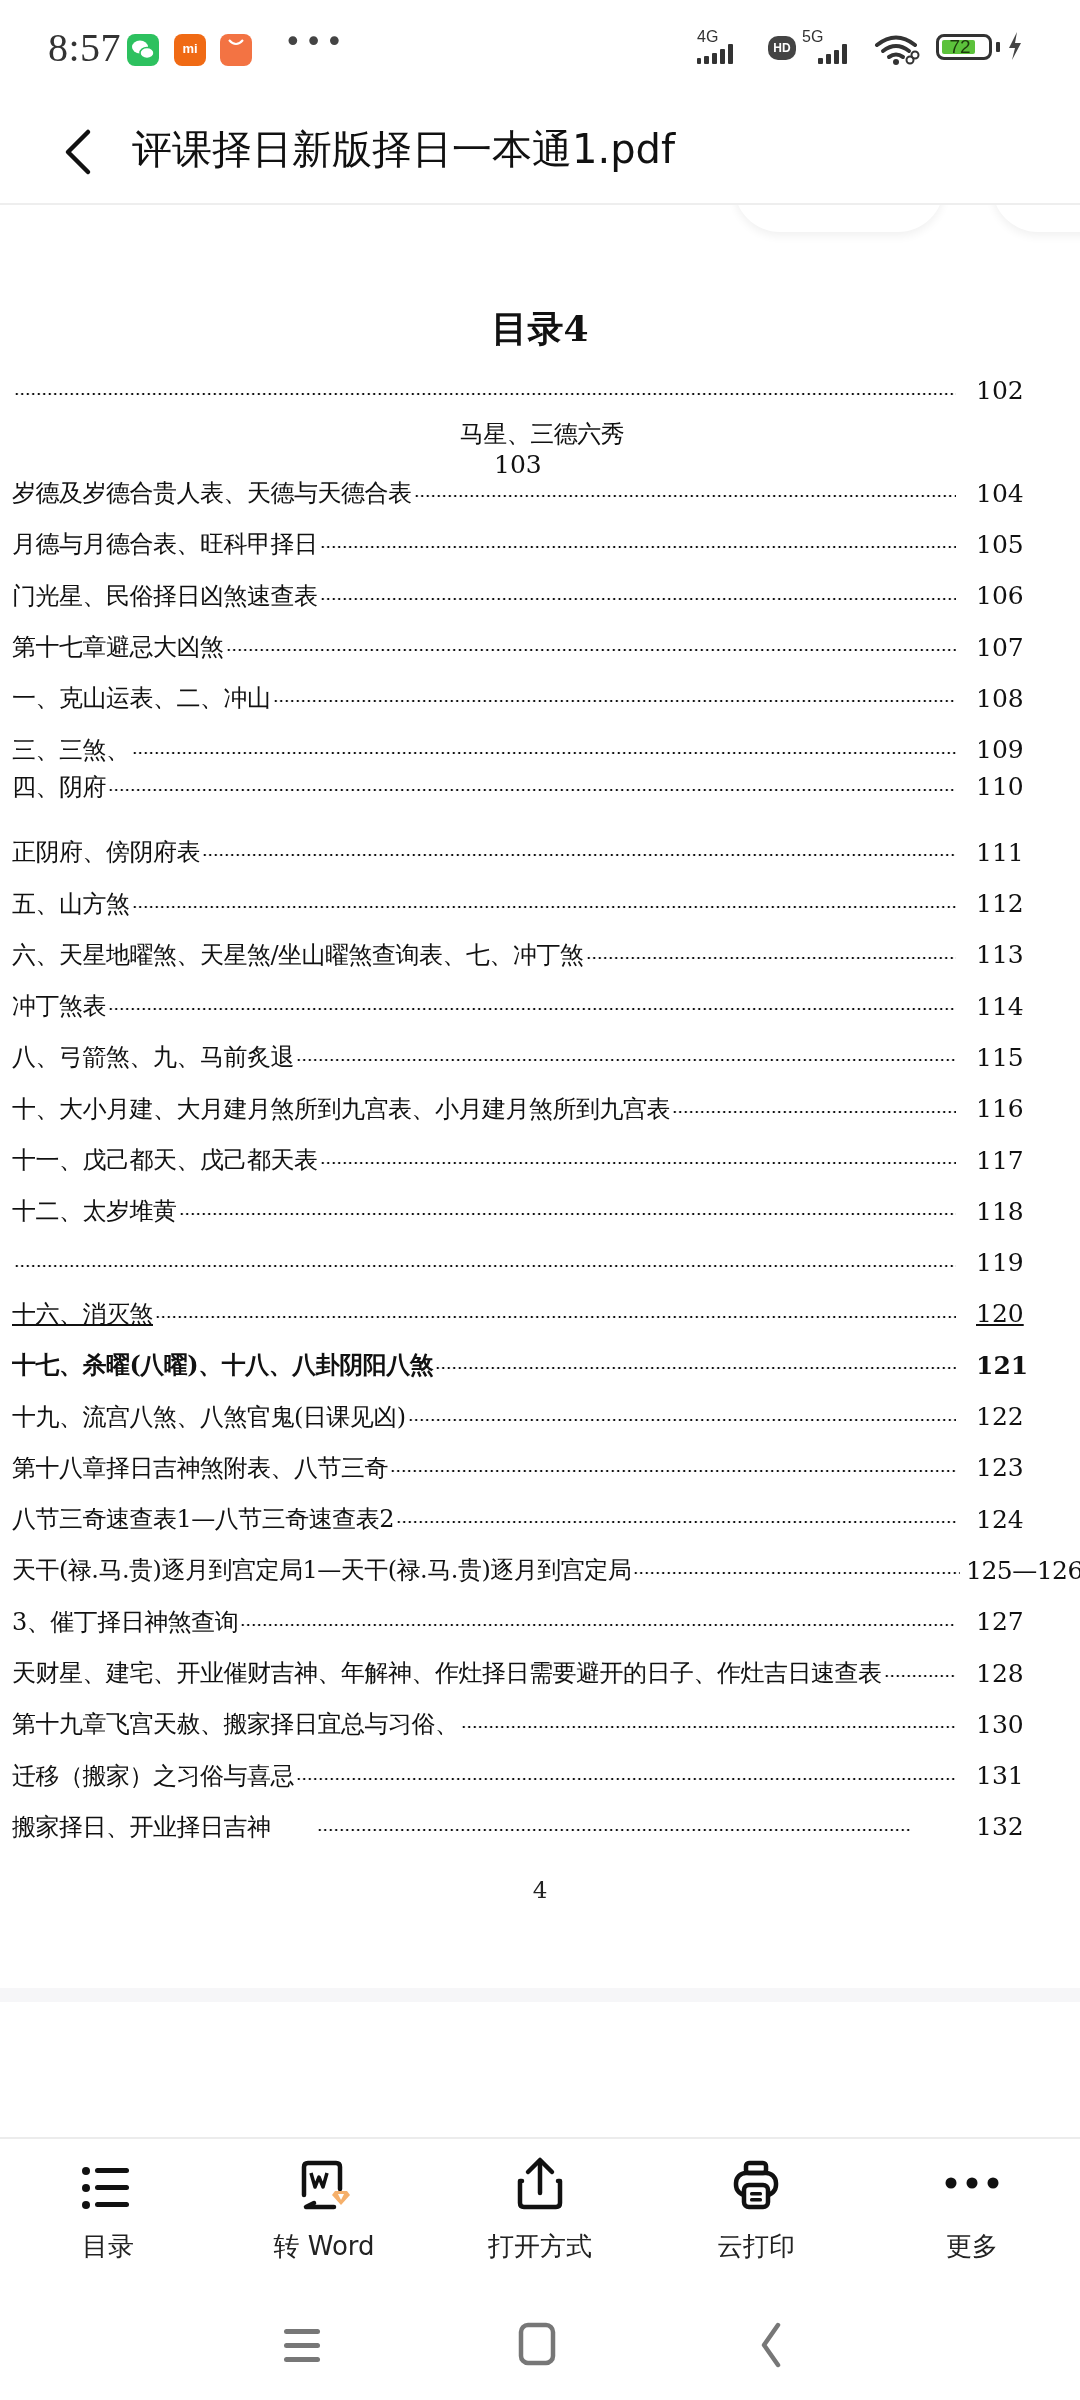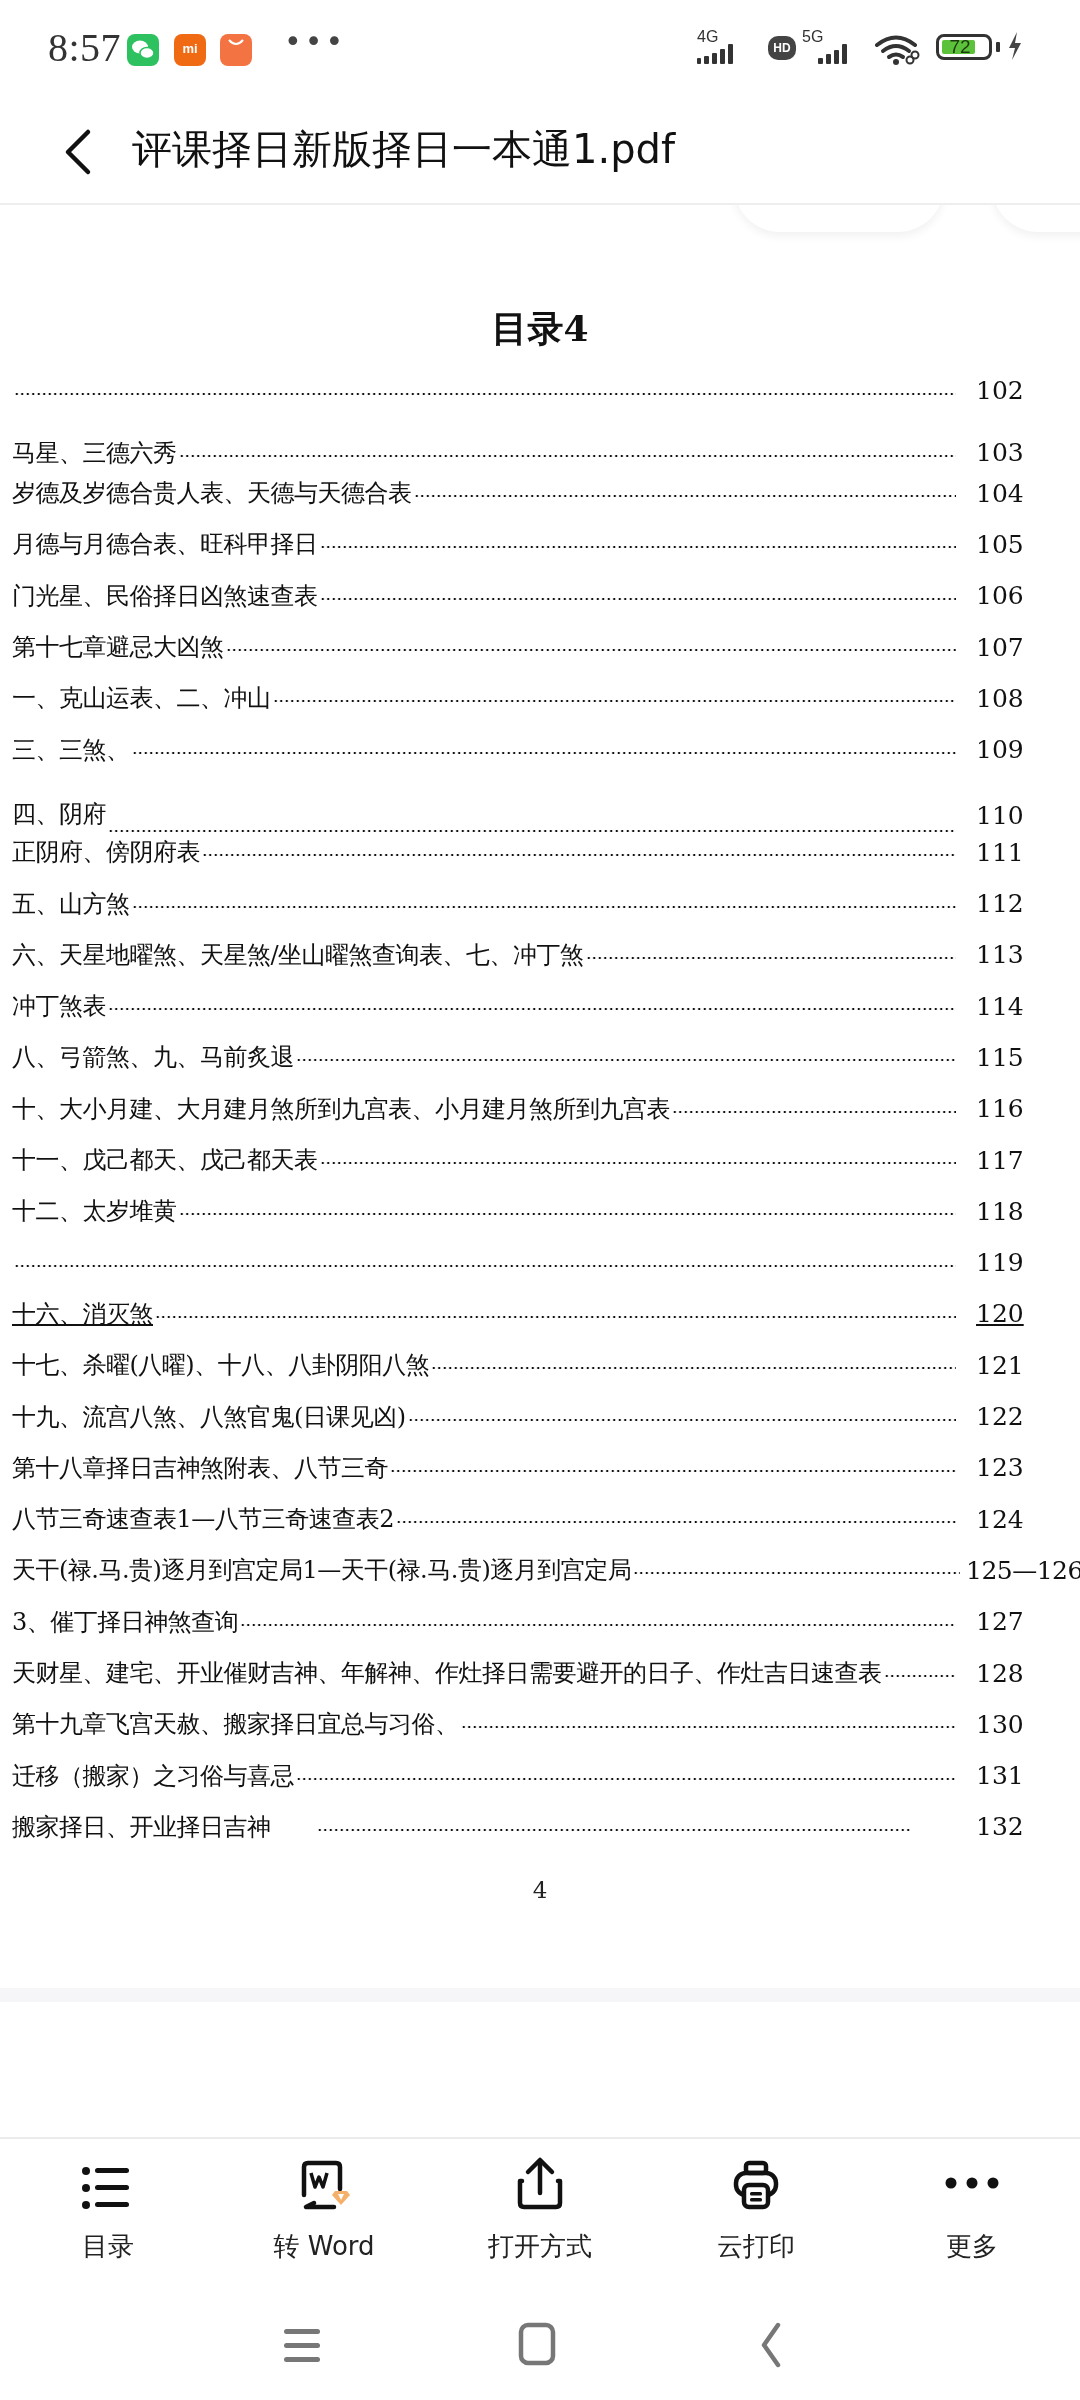--- a/index.html
+++ b/index.html
@@ -131,21 +131,21 @@
   <div class="doc-title">评课择日新版择日一本通1.pdf</div>
 </div>
 
 <div class="page">
   <div class="toc-title">目录4</div>
   <div class="toc-list" id="toc-list">
       <div class="toc-row" style="top: 0px;">
         <span class="toc-leader"></span>
         <span class="toc-page">102</span>
       </div>
-      <div class="toc-row" style="top: 62px;">
+      <div class="toc-row" style="top: 53px; flex-direction: column;">
         <span class="toc-text">马星、三德六秀</span>
         <span class="toc-leader"></span>
         <span class="toc-page">103</span>
       </div>
       <div class="toc-row" style="top: 102.6px;">
         <span class="toc-text">岁德及岁德合贵人表、天德与天德合表</span>
         <span class="toc-leader"></span>
         <span class="toc-page">104</span>
       </div>
       <div class="toc-row" style="top: 153.9px;">
@@ -166,21 +166,21 @@
       <div class="toc-row" style="top: 307.8px;">
         <span class="toc-text">一、克山运表、二、冲山</span>
         <span class="toc-leader"></span>
         <span class="toc-page">108</span>
       </div>
       <div class="toc-row" style="top: 359.1px;">
         <span class="toc-text">三、三煞、</span>
         <span class="toc-leader"></span>
         <span class="toc-page">109</span>
       </div>
-      <div class="toc-row" style="top: 414px; align-items: flex-end;">
+      <div class="toc-row" style="top: 396px;">
         <span class="toc-text">四、阴府</span>
         <span class="toc-leader"></span>
         <span class="toc-page">110</span>
       </div>
       <div class="toc-row" style="top: 461.7px;">
         <span class="toc-text">正阴府、傍阴府表</span>
         <span class="toc-leader"></span>
         <span class="toc-page">111</span>
       </div>
       <div class="toc-row" style="top: 513px;">
@@ -220,21 +220,21 @@
       </div>
       <div class="toc-row" style="top: 872.1px;">
         <span class="toc-leader"></span>
         <span class="toc-page">119</span>
       </div>
       <div class="toc-row" style="top: 923.4px; text-decoration: underline;">
         <span class="toc-text">十六、消灭煞</span>
         <span class="toc-leader"></span>
         <span class="toc-page">120</span>
       </div>
-      <div class="toc-row" style="top: 974.7px;">
+      <div class="toc-row" style="top: 974.7px; font-weight: bold;">
         <span class="toc-text">十七、杀曜(八曜)、十八、八卦阴阳八煞</span>
         <span class="toc-leader"></span>
         <span class="toc-page">121</span>
       </div>
       <div class="toc-row" style="top: 1026px;">
         <span class="toc-text">十九、流宫八煞、八煞官鬼(日课见凶)</span>
         <span class="toc-leader"></span>
         <span class="toc-page">122</span>
       </div>
       <div class="toc-row" style="top: 1077.3px;">

